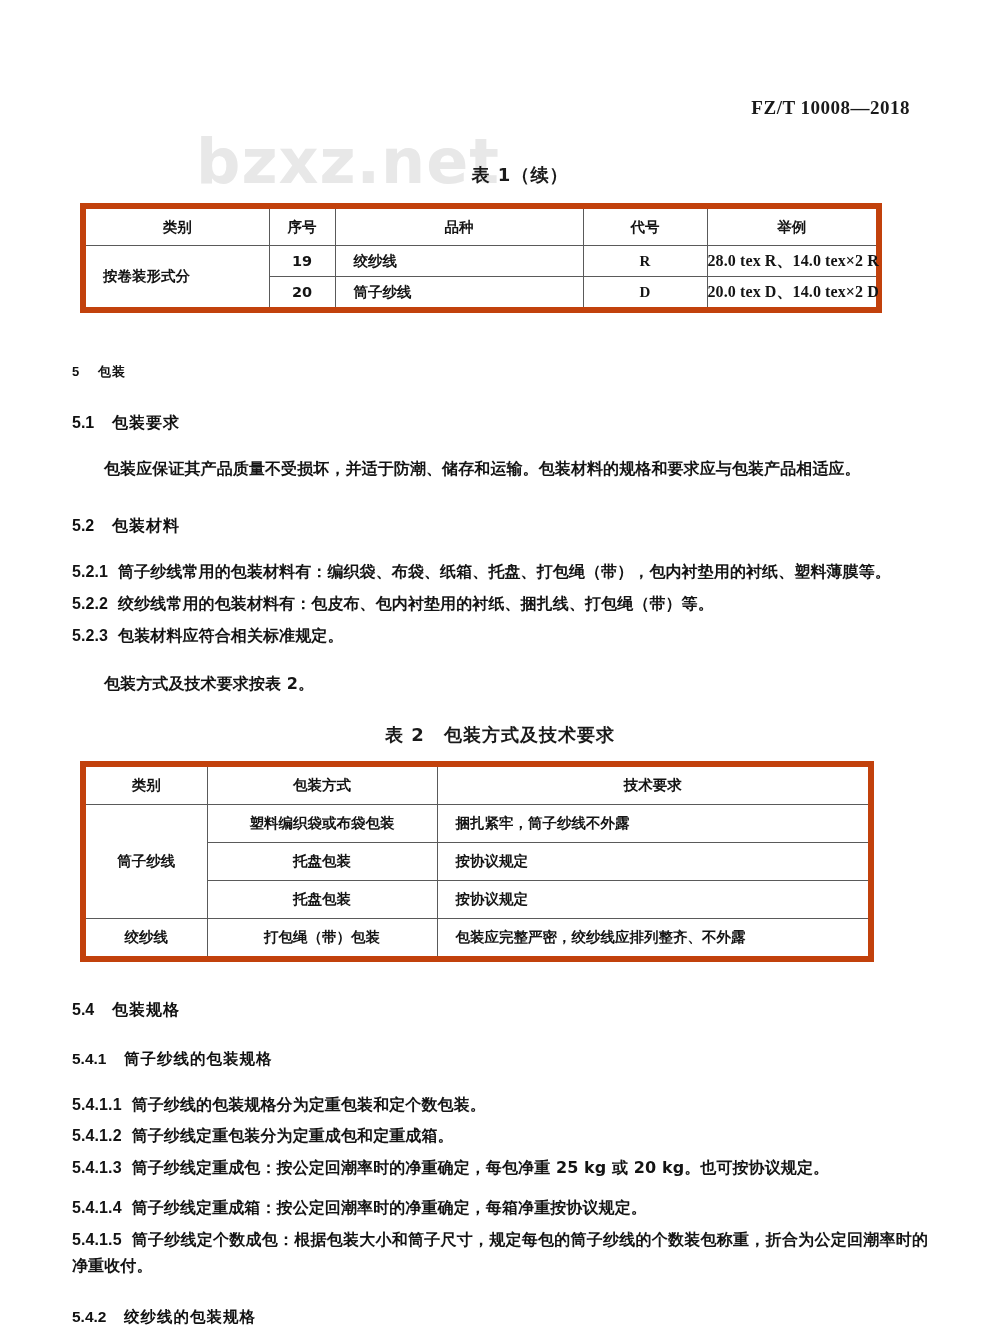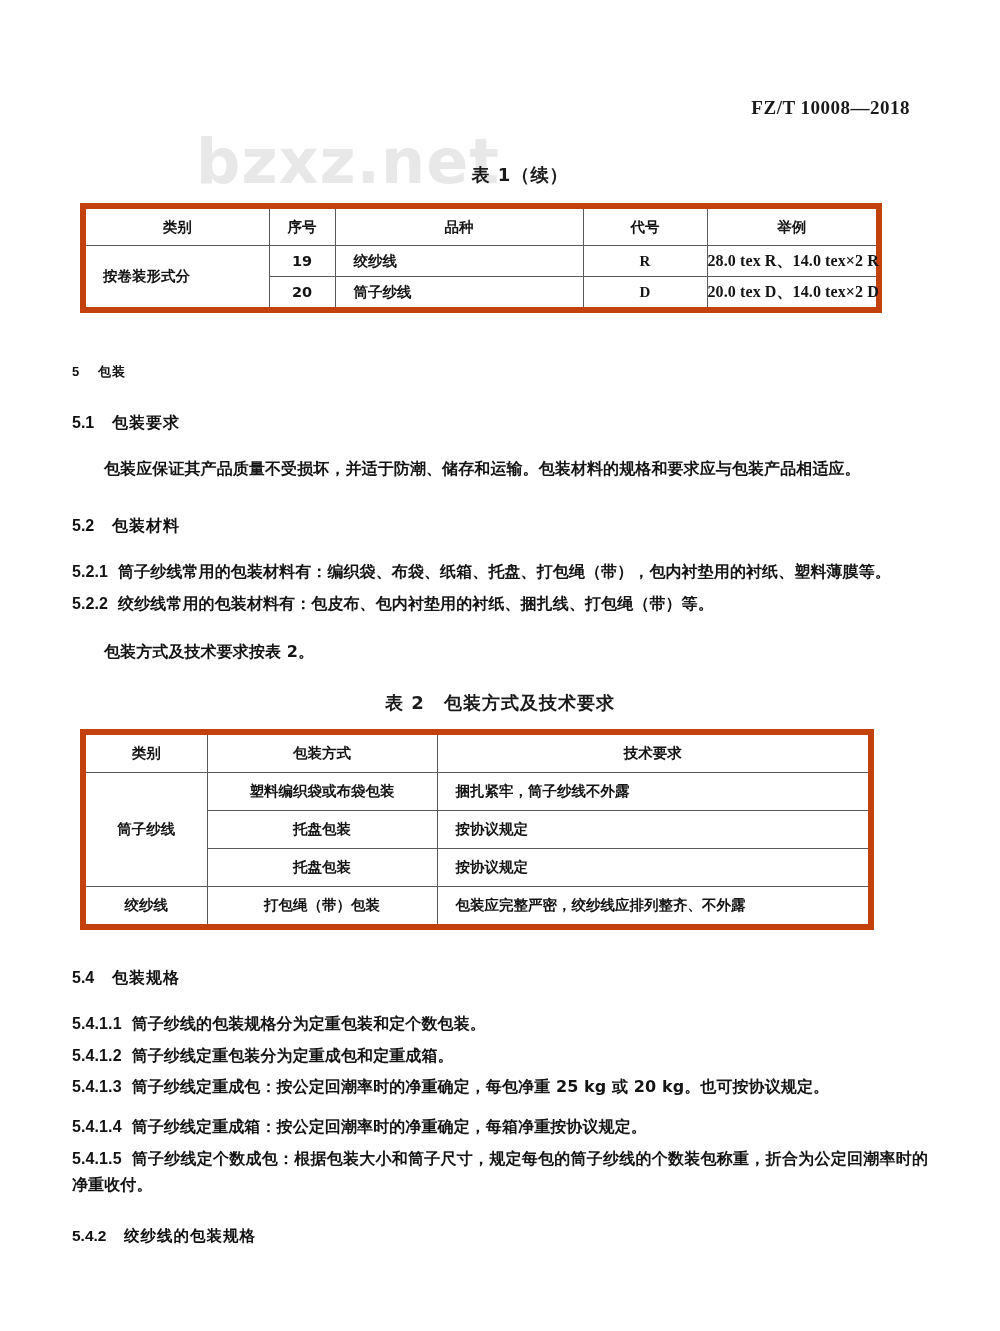--- a/index.html
+++ b/index.html
@@ -259,20 +259,21 @@
     <p class="body-text indent" id="p-5-1">包装应保证其产品质量不受损坏，并适于防潮、储存和运输。包装材料的规格和要求应与包装产品相适应。</p>
 
     <h3 class="clause" id="h-5-2">
       <span class="num">5.2</span><span class="ttl">包装材料</span>
     </h3>
 
     <p class="body-text numbered hang" id="p-5-2-1"><span class="pnum">5.2.1</span><span>筒子纱线常用的包装材料有：编织袋、布袋、纸箱、托盘、打包绳（带），包内衬垫用的衬纸、塑料薄膜等。</span></p>
 
     <p class="body-text numbered hang" id="p-5-2-2"><span class="pnum">5.2.2</span><span>绞纱线常用的包装材料有：包皮布、包内衬垫用的衬纸、捆扎线、打包绳（带）等。</span></p>
 
+    <p class="body-text numbered hang" id="p-5-2-3"><span class="pnum">5.2.3</span><span>包装材料应符合相关标准规定。</span></p>
 
 
     <p class="body-text indent" id="p-5-3-lead">包装方式及技术要求按表 2。</p>
 
     <div class="table-caption" id="caption-table2">表 2　包装方式及技术要求</div>
 
     <table id="table-2" class="tbl-outer">
       <colgroup>
         <col class="d1">
           <col class="d2">
@@ -304,20 +305,23 @@
           <td>打包绳（带）包装</td>
           <td class="req-cell">包装应完整严密，绞纱线应排列整齐、不外露</td>
         </tr>
       </tbody>
     </table>
 
     <h3 class="clause" id="h-5-4">
       <span class="num">5.4</span><span class="ttl">包装规格</span>
     </h3>
 
+    <h4 class="clause" id="h-5-4-1">
+      <span class="num">5.4.1</span><span class="ttl">筒子纱线的包装规格</span>
+    </h4>
 
     <p class="body-text numbered hang" id="p-5-4-1-1"><span class="pnum">5.4.1.1</span><span>筒子纱线的包装规格分为定重包装和定个数包装。</span></p>
 
     <p class="body-text numbered hang" id="p-5-4-1-2"><span class="pnum">5.4.1.2</span><span>筒子纱线定重包装分为定重成包和定重成箱。</span></p>
 
     <p class="body-text numbered hang" id="p-5-4-1-3"><span class="pnum">5.4.1.3</span><span>筒子纱线定重成包：按公定回潮率时的净重确定，每包净重 25 kg 或 20 kg。也可按协议规定。</span></p>
 
     <p class="body-text numbered hang" id="p-5-4-1-4"><span class="pnum">5.4.1.4</span><span>筒子纱线定重成箱：按公定回潮率时的净重确定，每箱净重按协议规定。</span></p>
 
     <p class="body-text numbered hang" id="p-5-4-1-5"><span class="pnum">5.4.1.5</span><span>筒子纱线定个数成包：根据包装大小和筒子尺寸，规定每包的筒子纱线的个数装包称重，折合为公定回潮率时的净重收付。</span></p>

